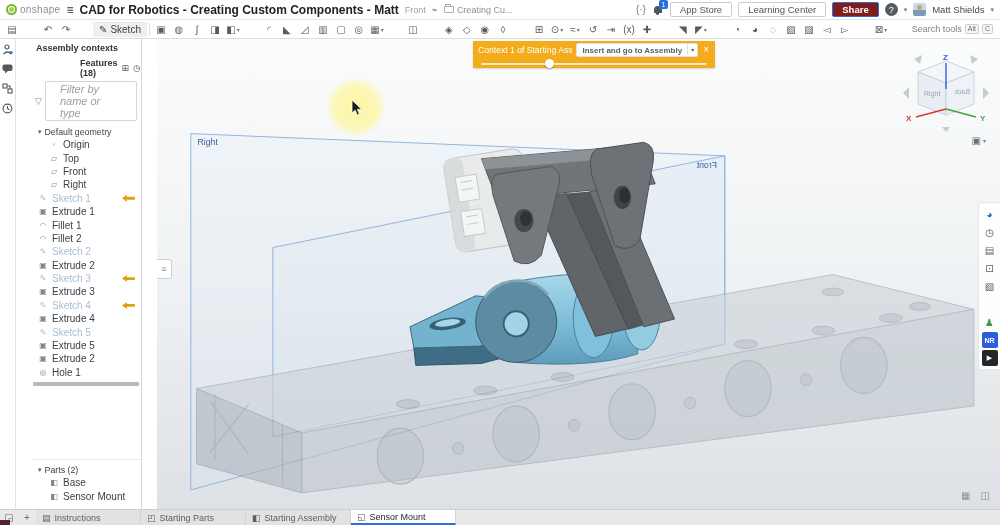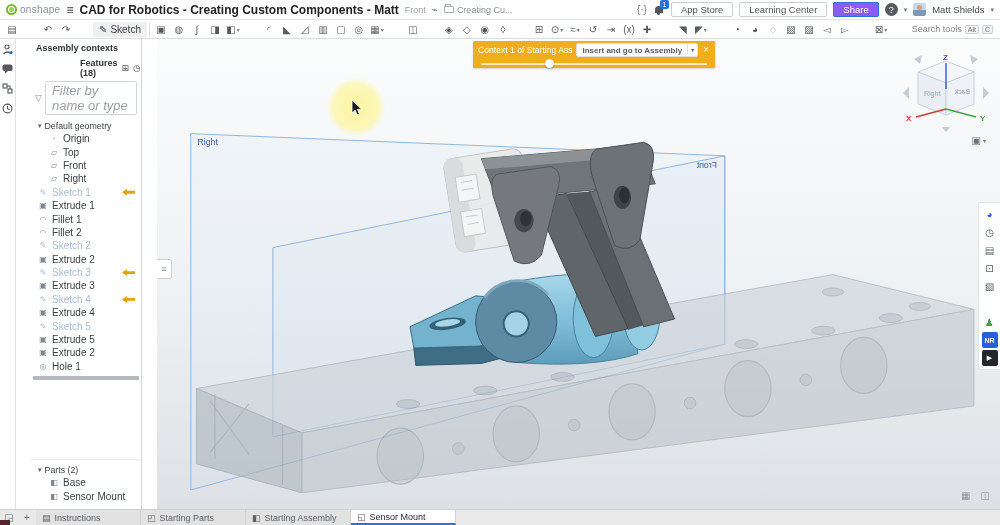--- a/index.html
+++ b/index.html
@@ -26,39 +26,39 @@
   .spacer { flex:1; }
   .bell { position:relative; width:12px; height:12px; }
   .bell-body { position:absolute; left:2px; top:2px; width:8px; height:7px; background:#50565b;
     border-radius:4px 4px 0 0; }
   .bell-body::after { content:""; position:absolute; left:2.5px; bottom:-2px; width:3px; height:2px;
     background:#50565b; border-radius:0 0 2px 2px; }
   .badge { position:absolute; top:-4px; right:-4px; min-width:9px; height:9px; background:#2a6fdb;
     color:#fff; font-size:7px; border-radius:2px; display:flex; align-items:center; justify-content:center; padding:0 1px;}
   .hdr-btn { border:1px solid #c9ced3; border-radius:2px; background:#fff; color:#4f555a;
     font-size:9.5px; padding:2px 9px; line-height:1; }
-  .hdr-btn.primary { background:#8b5cf6; border-color:#2a6fdb; color:#fff; font-weight:normal; }
+  .hdr-btn.primary { background:#7f1d1d; border-color:#2a6fdb; color:#fff; font-weight:bold; }
   .help-circle { width:13px; height:13px; border-radius:50%; background:#555b60; color:#fff;
     font-size:9px; display:flex; align-items:center; justify-content:center; }
   .avatar { width:13px; height:13px; border-radius:2px;
     background:linear-gradient(#c7d8ea 55%, #7d99b5 55%); position:relative; }
   .avatar::before { content:""; position:absolute; left:4px; top:2px; width:5px; height:5px;
     border-radius:50%; background:#caa27e; }
   .caret { font-size:7px; color:#767c81; }
 
   
   .toolbar { height:19px; flex:0 0 19px; display:flex; align-items:center; padding:0 3px;
     border-bottom:1px solid #dcdcdc; background:#fff; font-size:10px; color:#4c5257; }
   .tool-ico { display:inline-flex; align-items:center; justify-content:center; min-width:18px;
     height:15px; font-size:10px; color:#555b60; gap:1px; }
   .tool-ico .caret { font-size:6px; }
   .tsep { width:1px; height:13px; background:#dddddd; margin:0 2px; flex:0 0 1px; }
   .sketch-btn { display:inline-flex; align-items:center; gap:3px; border:1px solid transparent;
     padding:1px 5px; font-size:10px; color:#3c4246; }
-  .search-tools { margin-left:auto; display:flex; align-items:center; gap:3px; color:#7c8287;
+  .search-tools { margin-left:auto; display:flex; gap:3px; color:#7c8287;
     font-size:9px; padding-right:4px; }
   kbd.key { border:1px solid #c9ced3; background:#f4f5f6; border-radius:2px; font-size:7px;
     padding:0 2px; color:#6a7075; font-family:inherit; }
 
   
   .main { flex:1; display:flex; min-height:0;gap:15px; }
   .rail { width:16px; flex:0 0 16px; border-right:1px solid #e2e2e2; background:#fff;
     display:flex; flex-direction:column; align-items:center; padding-top:5px; gap:9px; }
   .rail svg { display:block; }
 
@@ -69,21 +69,21 @@
   .ctx-select { flex:1; border:1px solid #c9ced3; border-radius:2px; display:flex; align-items:center;
     gap:2px; padding:2px 3px; font-size:8px; color:#34383c; background:#fff; min-width:0; }
   .ctx-suffix { color:#9aa0a5; font-style:italic; overflow:hidden; text-overflow:ellipsis; white-space:nowrap; }
   .ctx-menu { border:1px solid #c9ced3; border-radius:2px; background:#fff; font-size:8px;
     color:#55595d; padding:2px 3px; line-height:1; letter-spacing:1px; }
   .feat-h { display:flex; align-items:center; padding:3px 5px 2px; }
   .feat-h .t { font-weight:bold; flex:1;margin-left:44px; }
   .feat-h .hico { font-size:9px; color:#5a6065; margin-left:4px; }
   .filter-row { display:flex; align-items:center; gap:3px; padding:1px 4px 3px; }
   .funnel { color:#8a9095; font-size:9px; }
-  .filter-input { flex:1; border:1px solid #d2d6da; border-radius:2px; font-size:13px; padding:1px 6px;
+  .filter-input { flex:1; border:1px solid #d2d6da; border-radius:2px; font-size:11px; padding:1px 14px;
     color:#9aa0a5; font-style:italic; background:#fff; min-width:0; }
   .tree { flex:1; overflow:hidden; position:relative; padding-top:1px; }
   .trow { display:flex; align-items:center; height:13.4px; padding-left:7px; gap:4px; color:#3a3f44; }
   .trow.geom { padding-left:18px; }
   .trow .g { width:10px; text-align:center; font-size:8px; color:#7d858c; flex:0 0 10px; }
   .trow .lab { flex:1; white-space:nowrap; overflow:hidden; font-size:10px; }
   .trow.suppressed .lab, .trow.suppressed .g { color:#a8bdd4; }
   .arrow-left { width:13px; height:7px; background:#dfa213; margin-right:6px; flex:0 0 13px;
     clip-path:polygon(0 50%, 38% 0, 38% 30%, 100% 30%, 100% 70%, 38% 70%, 38% 100%); }
   .group-row { display:flex; align-items:center; gap:3px; padding:2px 0 1px 7px; color:#3a3f44; }

